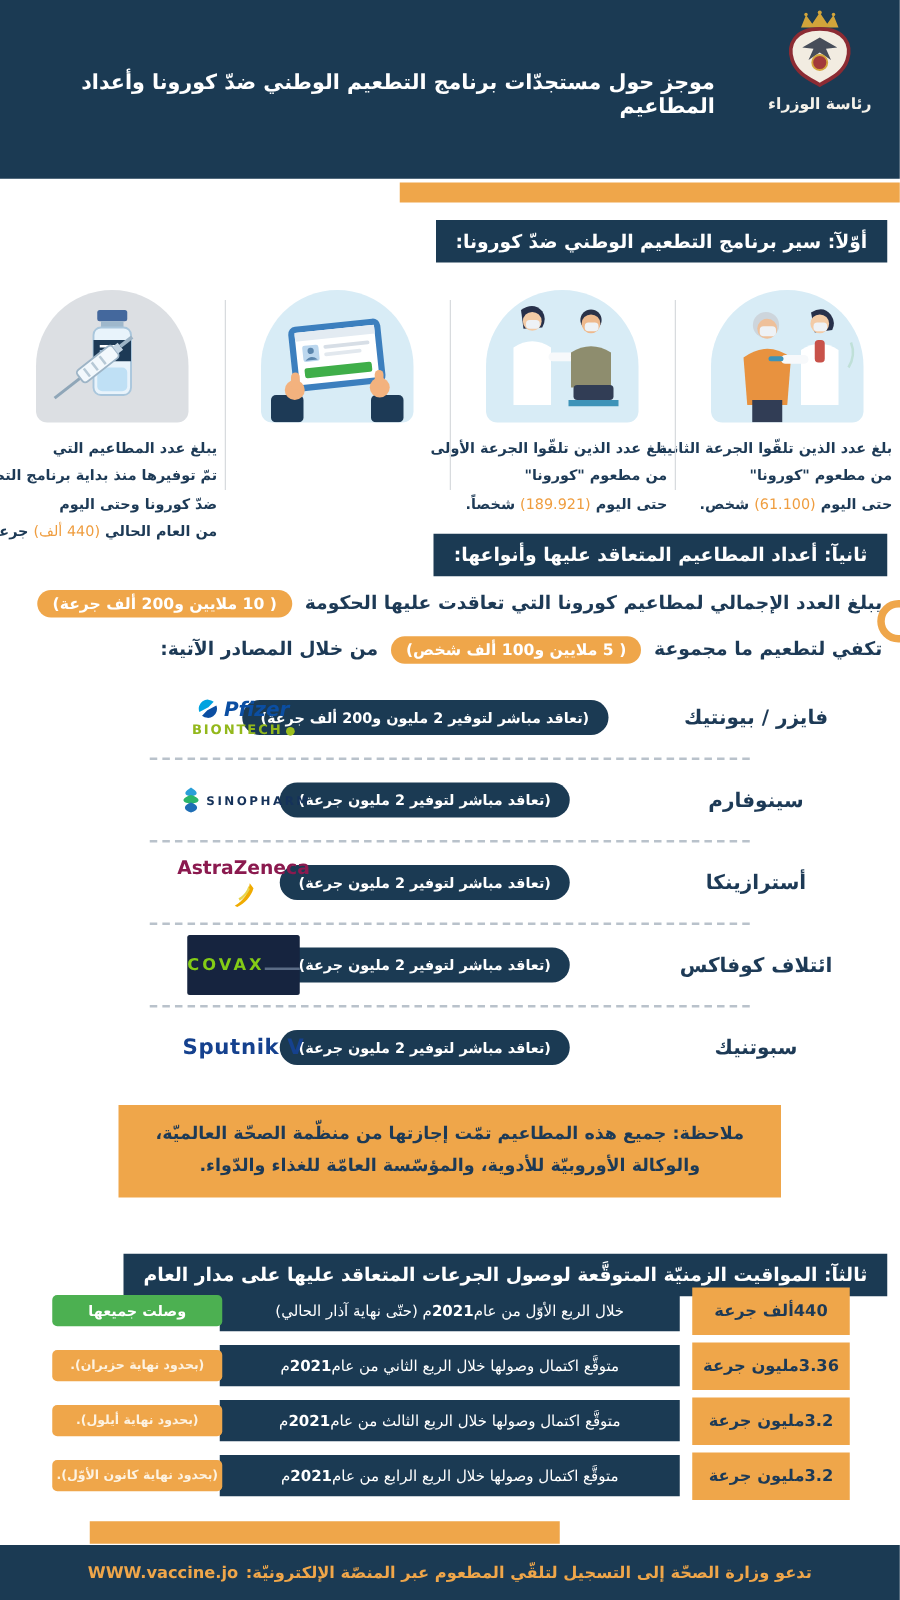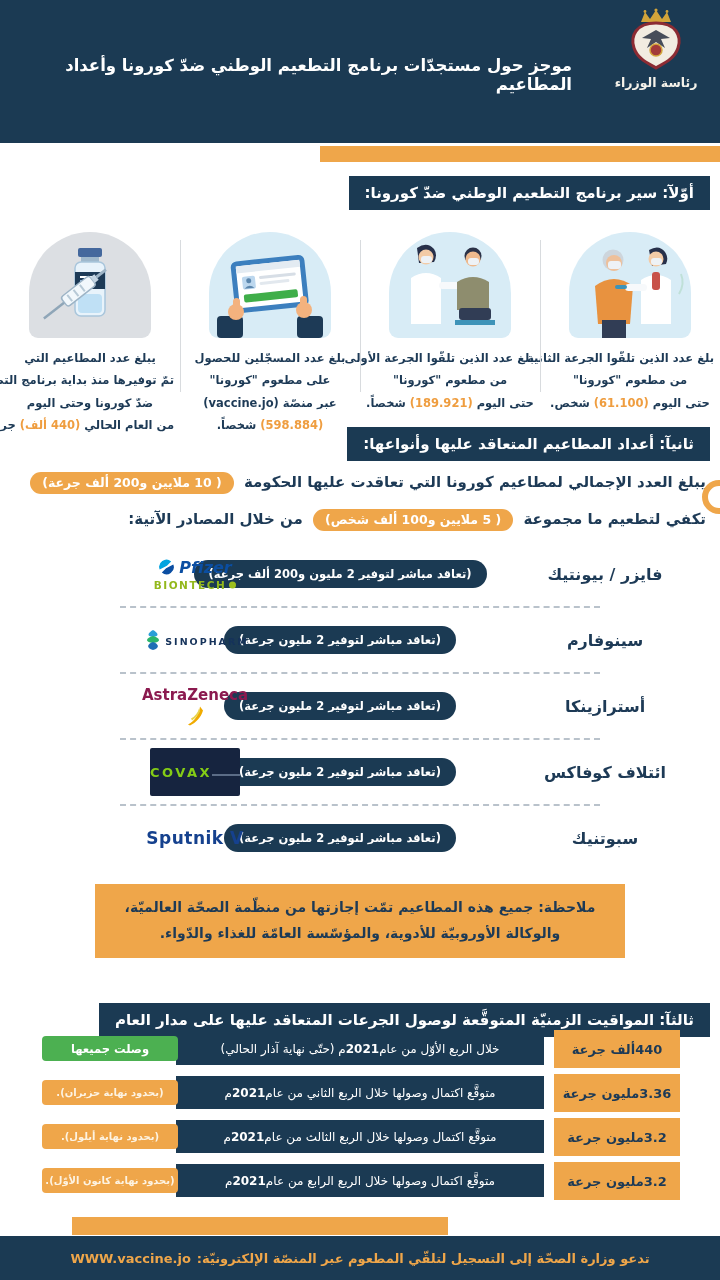--- a/index.html
+++ b/index.html
@@ -16,22 +16,22 @@
   
   .sec-title{position:absolute;right:10px;background:#1b3a53;color:#fff;font-size:15px;font-weight:600;padding:8px 16px;white-space:nowrap;}
   #sec1-title{top:176px;} #sec2-title{top:427px;} #sec3-title{top:963px;margin-top:40px;}
   
   .cards{position:absolute;top:226px;right:0;width:720px;height:198px;display:flex;}
   .card{width:180px;box-sizing:border-box;padding:6px 6px 0;text-align:center;position:relative;}
   .card:not(:last-child)::after{content:"";position:absolute;left:0;top:14px;height:152px;width:1px;background:#d8dbde;}
   .arch{width:122px;height:106px;margin:0 auto;border-radius:61px 61px 9px 9px;background:#d8ecf6;overflow:hidden;}
   .arch.gray{background:#dcdfe3;}
   .card-text{margin-top:9px;font-size:11.5px;line-height:1.95;font-weight:600;color:#1d3a56;}
-  .card-text .rline{white-space:nowrap;}
-  .seg-num{color:#ef9d3f;font-weight:700;}
+  .card-text .rline{white-space:nowrap;text-align:right;}
+  .seg-num{color:#ef9d3f;font-weight:400;}
   .seg-b{font-weight:700;}
   
   .intro{position:absolute;top:464px;right:14px;width:692px;text-align:right;font-size:15px;font-weight:600;line-height:2.45;}
   .seg-pill{background:#efa64a;color:#ffffff;border-radius:15px;padding:3px 12px 4px;font-size:12.5px;margin:0 5px;white-space:nowrap;}
   .intro-arc{position:absolute;top:480px;right:-16px;width:22px;height:22px;border-radius:50%;
     background:#fff;border:6px solid #efa64a;}
   
   .vaccines{position:absolute;top:542px;right:0;width:720px;}
   .vrow{position:relative;height:64px;}
   .v-name{position:absolute;right:35px;top:50%;transform:translateY(-50%);width:160px;text-align:center;font-size:16px;font-weight:600;}
@@ -161,26 +161,20 @@
             <rect x="34" y="60" width="54" height="8" rx="2" fill="#3fae49"></rect>
           </g>
           <rect x="8" y="84" width="26" height="22" rx="4" fill="#1d3a56"></rect>
           <circle cx="27" cy="80" r="8" fill="#f3b27e"></circle>
           <rect x="24" y="66" width="7" height="14" rx="3.5" fill="#f3b27e"></rect>
           <rect x="88" y="84" width="26" height="22" rx="4" fill="#1d3a56"></rect>
           <circle cx="95" cy="78" r="8" fill="#f3b27e"></circle>
           <rect x="91" y="64" width="7" height="14" rx="3.5" fill="#f3b27e"></rect>
         </svg>
       </div>
-      <div class="card-text">
-          <div class="rline"><span>بلغ عدد المسجّلين للحصول</span></div>
-          <div class="rline"><span>على مطعوم "كورونا"</span></div>
-          <div class="rline"><span>عبر منصّة (vaccine.jo)</span></div>
-          <div class="rline"><span class="seg-num">(598.884)</span><span> شخصاً.</span></div>
-        </div>
     </div>
     <div class="card">
       <div class="arch gray">
         <svg width="122" height="106" viewBox="0 0 122 106">
           <rect x="49" y="16" width="24" height="9" rx="2" fill="#44689d"></rect>
           <rect x="52" y="25" width="18" height="5" fill="#9fb8cc"></rect>
           <rect x="46" y="30" width="30" height="54" rx="6" fill="#e8f3fb" stroke="#a9c6dc" stroke-width="1.5"></rect>
           <rect x="46" y="40" width="30" height="17" fill="#1d3a56"></rect>
           <rect x="51" y="44" width="16" height="2" fill="#ffffff"></rect>
           <rect x="51" y="48" width="12" height="2" fill="#8fb3d8"></rect>

